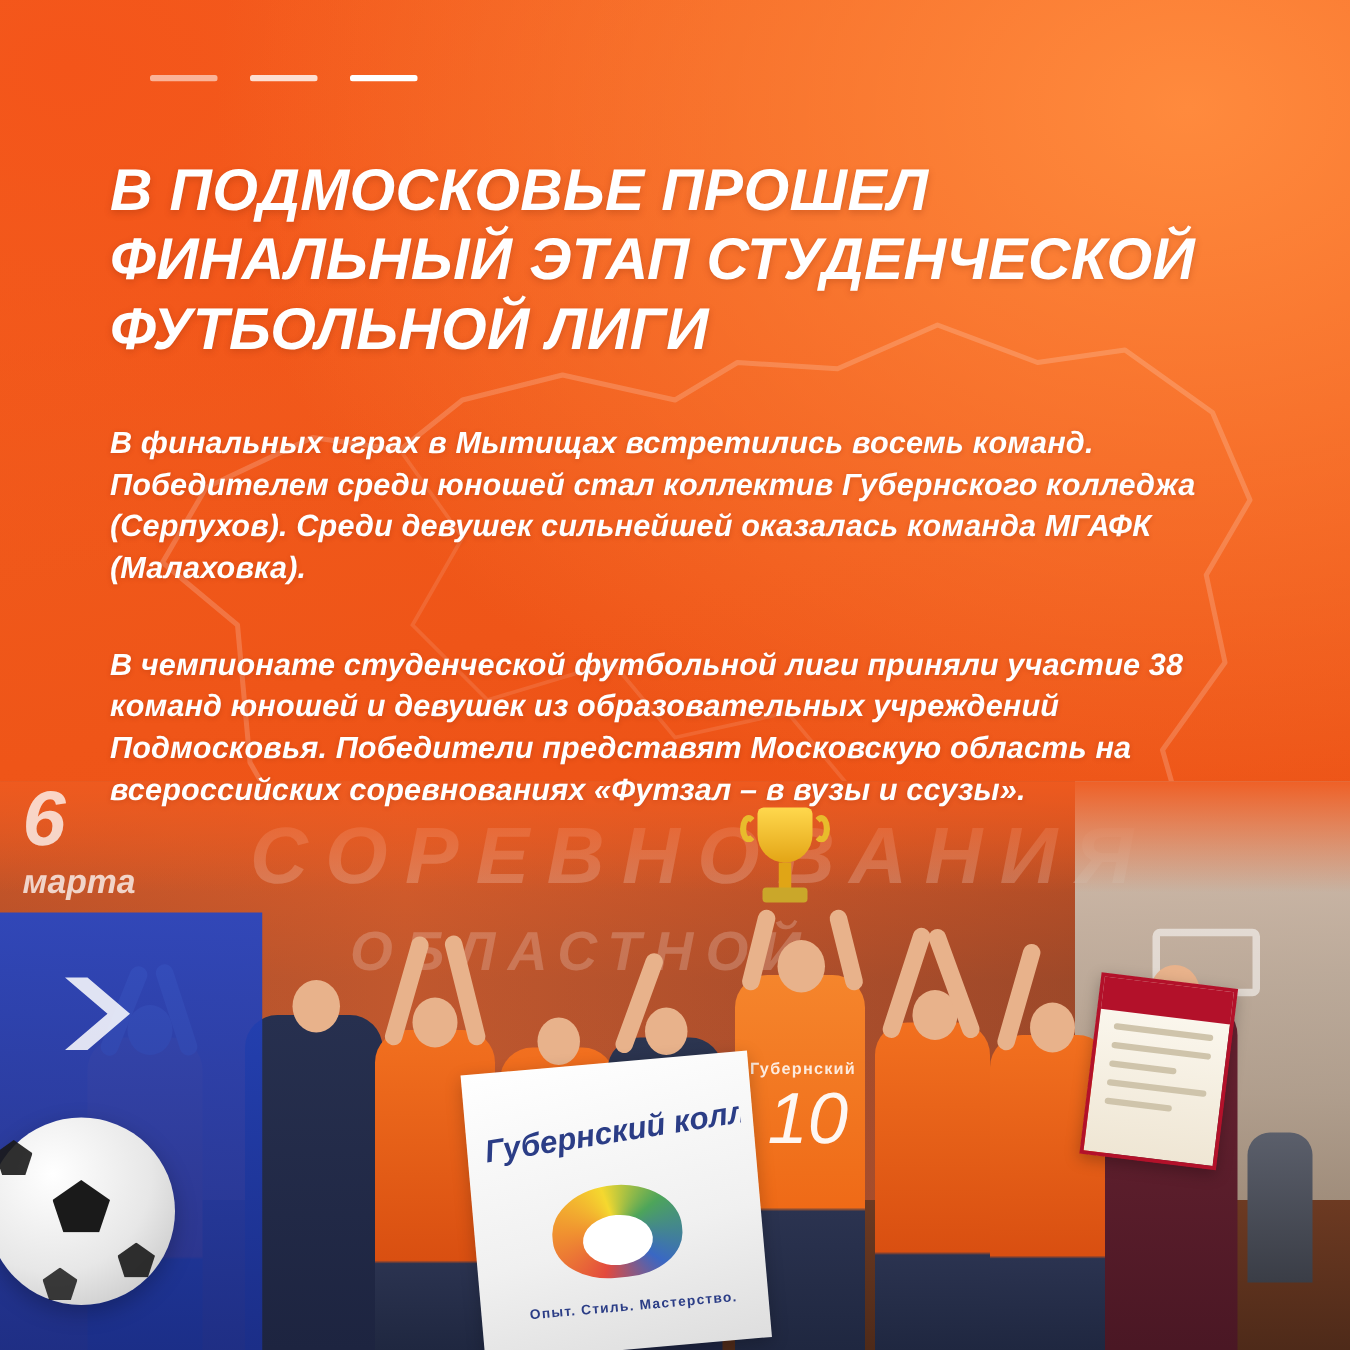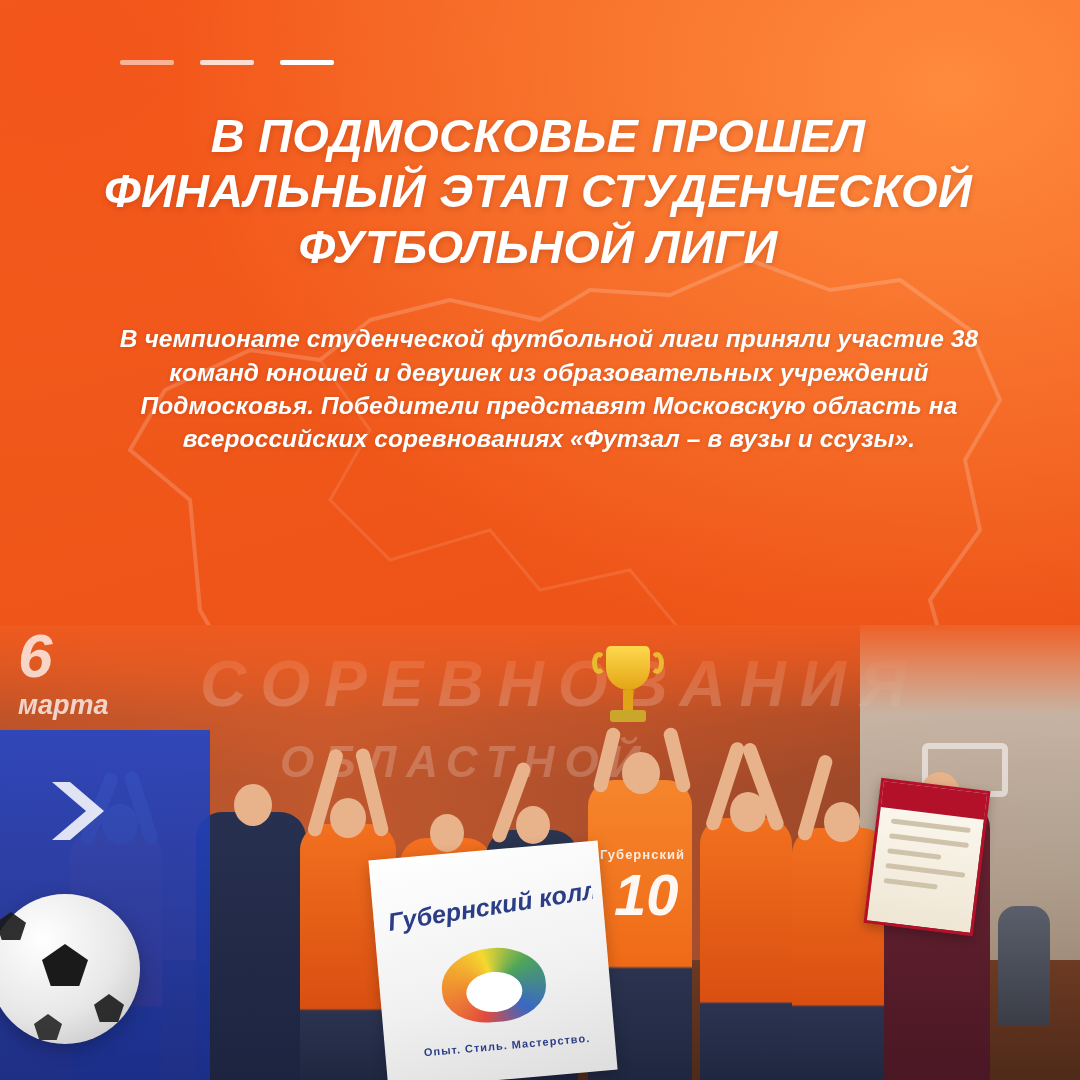--- a/index.html
+++ b/index.html
@@ -35,23 +35,22 @@
     display:flex; gap:26px; align-items:center;
   }
   .top-ticks i { display:block; height:5px; background:#ffffff; border-radius:2px; }
   .t1 { width:54px; opacity:.55; }
   .t2 { width:54px; opacity:.8; }
   .t3 { width:54px; opacity:1; }
 
   
   .content {
     position:absolute;
-    left:88px; top:108px; right:70px;
+    left:88px; top:124px; right:70px;
     z-index:6;
-    text-align:center;
   }
   .headline {
     color:#ffffff;
     font-size:47px;
     line-height:1.18;
     font-weight:bold;
     font-style:italic;
     letter-spacing:.3px;
     text-transform:uppercase;
     max-width:900px;
@@ -60,21 +59,21 @@
   .paragraphs { margin-top:48px; max-width:930px; }
   .para {
     color:#ffffff;
     font-size:24.5px;
     line-height:1.36;
     font-weight:bold;
     font-style:italic;
     letter-spacing:.1px;
     text-shadow:0 1px 4px rgba(120,30,0,.22);
   }
-  .para + .para { margin-top:28px; }
+  .para + .para { margin-top:44px; }
 
   
   .badge {
     display:inline-block;
     margin-top:42px;
     background:#1f3fc8;
     color:#ffffff;
     font-size:19px;
     font-weight:bold;
     font-style:italic;
@@ -331,21 +330,21 @@
     <div class="arm" style="left:772px; bottom:250px; height:92px; transform:rotate(-20deg);"></div>
 
     <div class="player" style="left:792px; width:96px;  height:252px; background:linear-gradient(180deg,#f2701f 0%,#d94f11 70%,#2b3350 71%,#1f2740 100%);"></div>
     <div class="head" style="left:824px; bottom:238px; width:36px; height:40px;"></div>
     <div class="arm" style="left:796px; bottom:240px; height:88px; transform:rotate(16deg);"></div>
 
     <div class="player" style="left:884px; width:106px; height:278px; background:linear-gradient(180deg,#6c2433 0%,#4a1724 100%);"></div>
     <div class="head" style="left:920px; bottom:264px; width:40px; height:44px;"></div>
   </div>
 
-  <div style="position:absolute; left:614px; bottom:152px; color:#ffffff; font-size:58px; font-weight:bold; font-style:italic; opacity:.95;text-align:center;">10</div>
+  <div style="position:absolute; left:614px; bottom:152px; color:#ffffff; font-size:58px; font-weight:normal; font-style:italic; opacity:.95;text-align:center;">10</div>
   <div style="position:absolute; left:600px; bottom:218px; color:#ffffff; font-size:13px; font-weight:bold; letter-spacing:1px; opacity:.85;">Губернский</div>
 
   <div class="trophy">
     <div class="handle-l"></div>
       <div class="handle-r"></div>
     <div class="cup"></div>
       <div class="stem"></div>
       <div class="base"></div>
   </div>
 
@@ -373,16 +372,17 @@
   <span class="pent p-a"></span>
   <span class="pent p-b"></span>
   <span class="pent p-c"></span>
   <span class="pent p-d"></span>
 </div>
 
 <div class="content">
   <h1 class="headline">В Подмосковье прошел финальный этап студенческой футбольной лиги</h1>
 
   <div class="paragraphs">
+    <p class="para">В финальных играх в Мытищах встретились восемь команд. Победителем среди юношей стал коллектив Губернского колледжа (Серпухов). Среди девушек сильнейшей оказалась команда МГАФК (Малаховка).</p>
     <p class="para">В чемпионате студенческой футбольной лиги приняли участие 38 команд юношей и девушек из образовательных учреждений Подмосковья. Победители представят Московскую область на всероссийских соревнованиях «Футзал – в вузы и ссузы».</p>
   </div>
 
 </div>
 
 </body></html>

